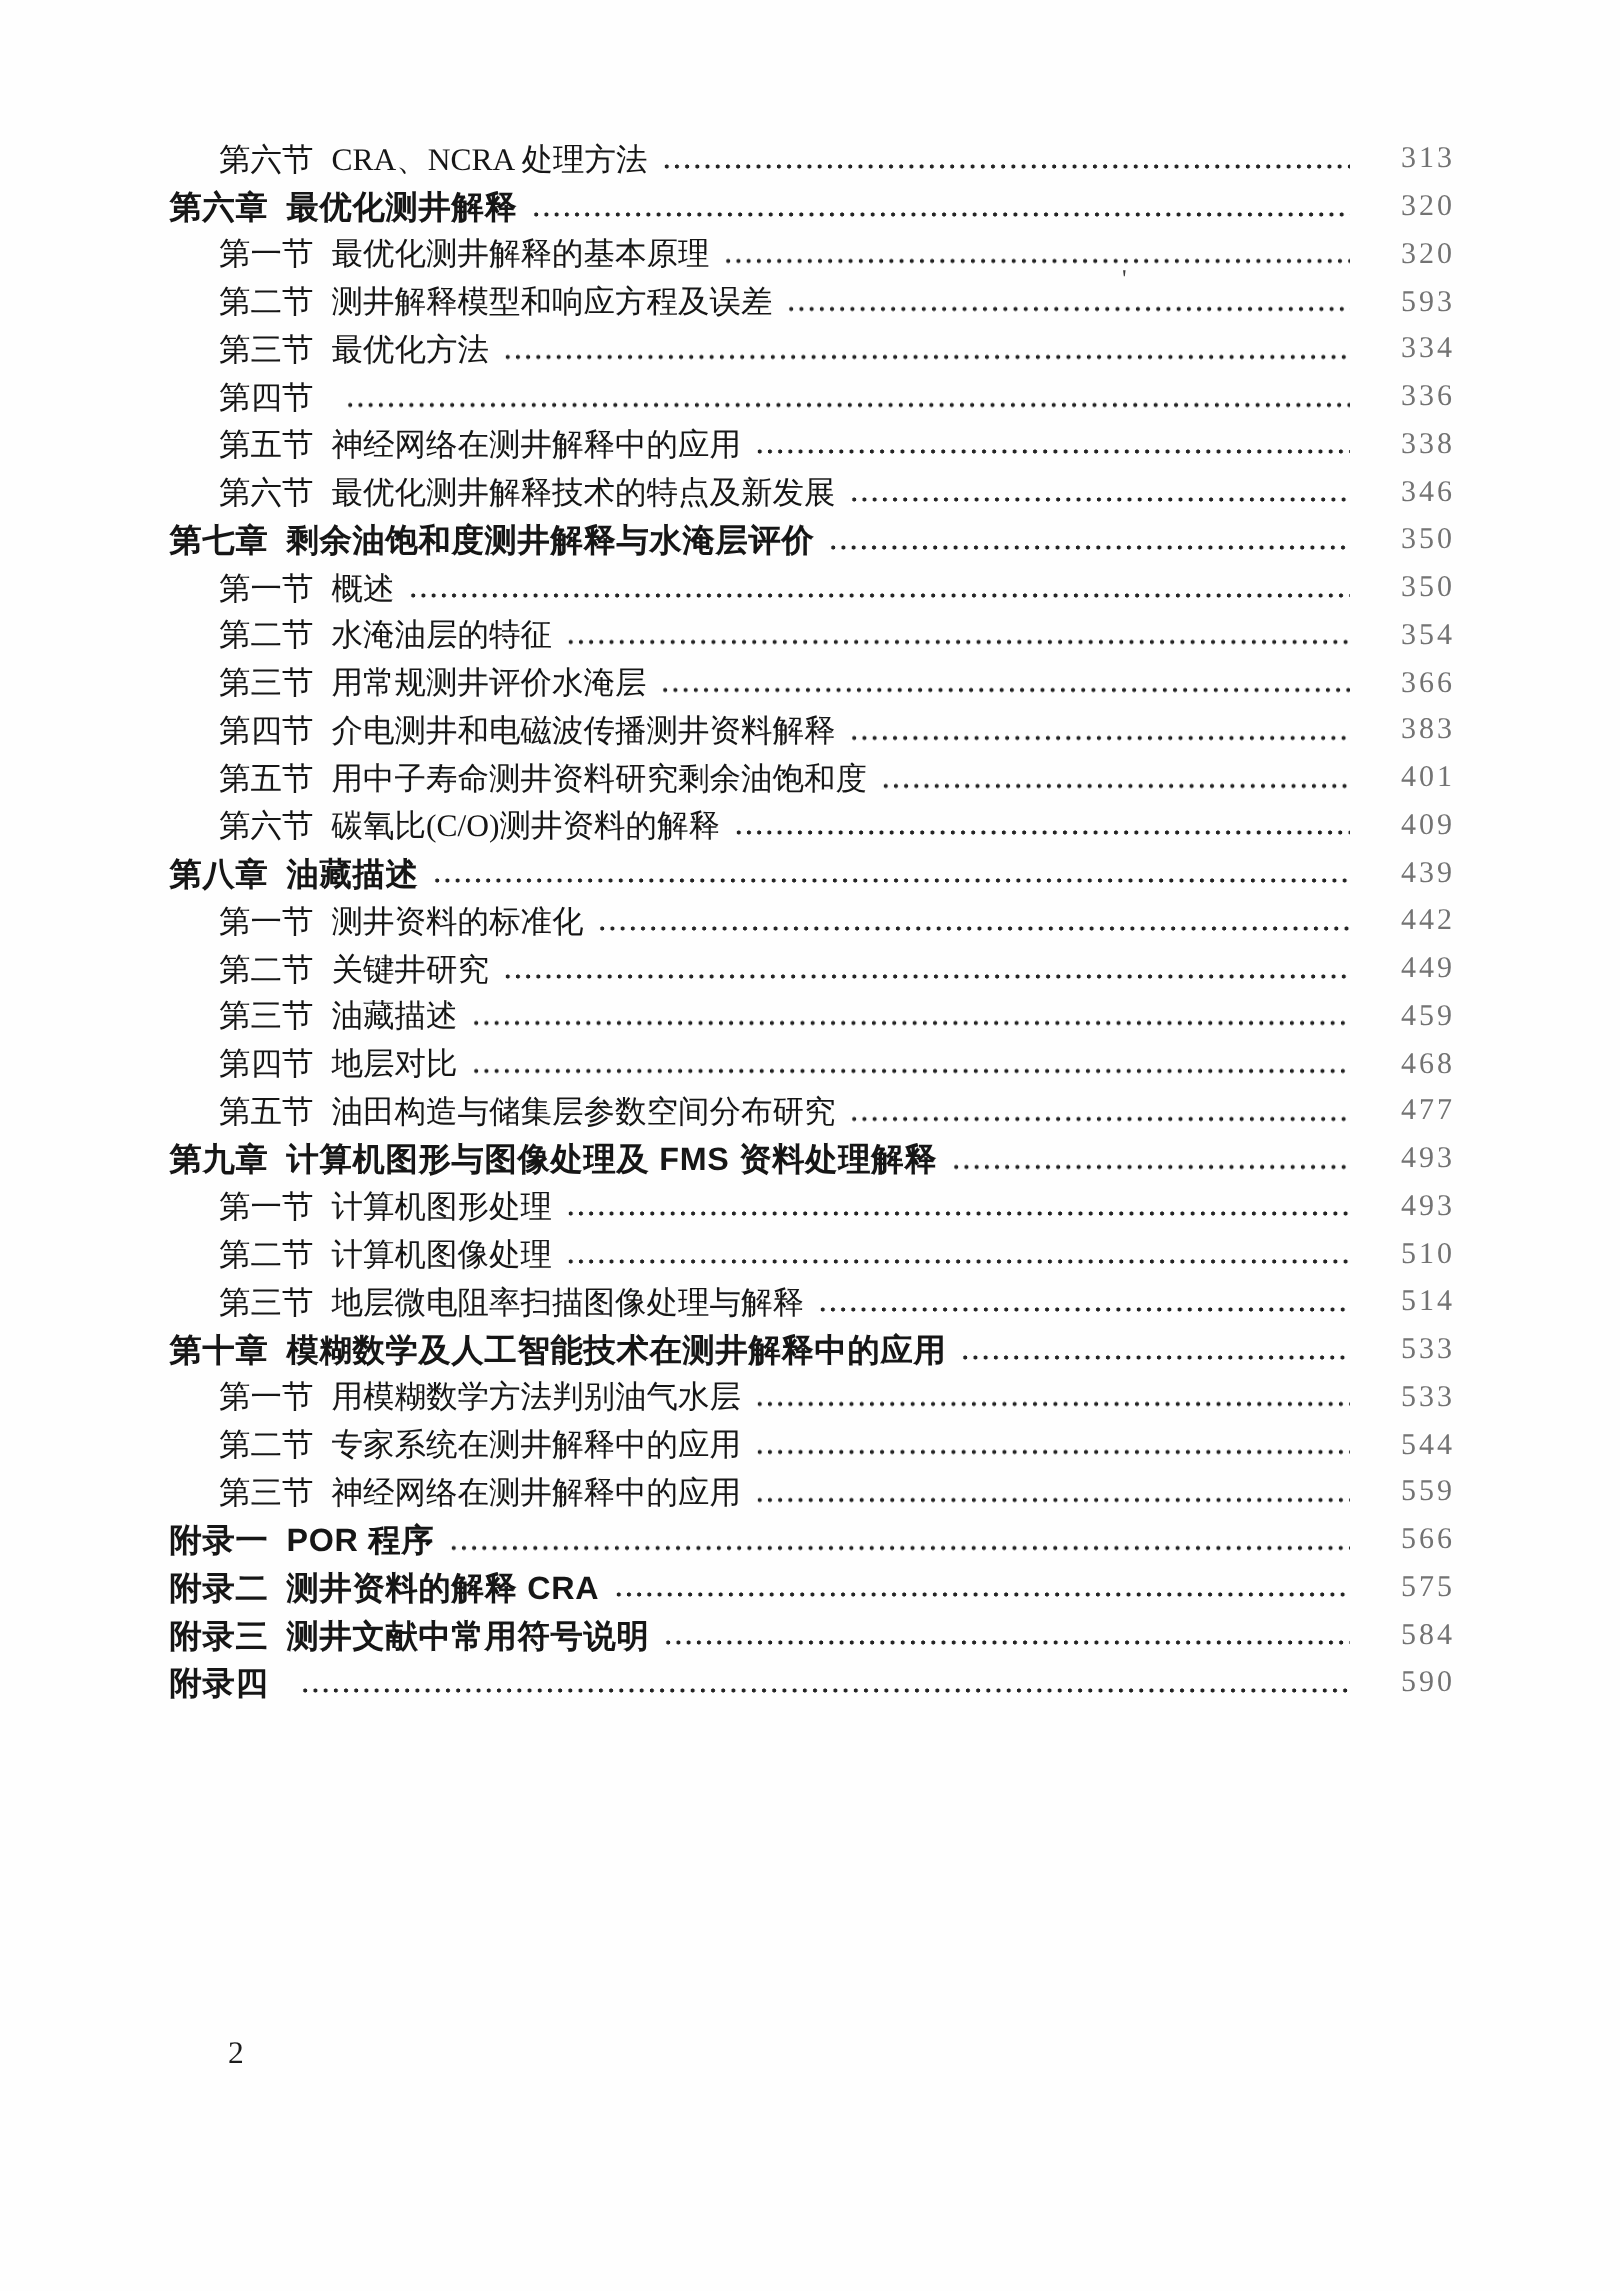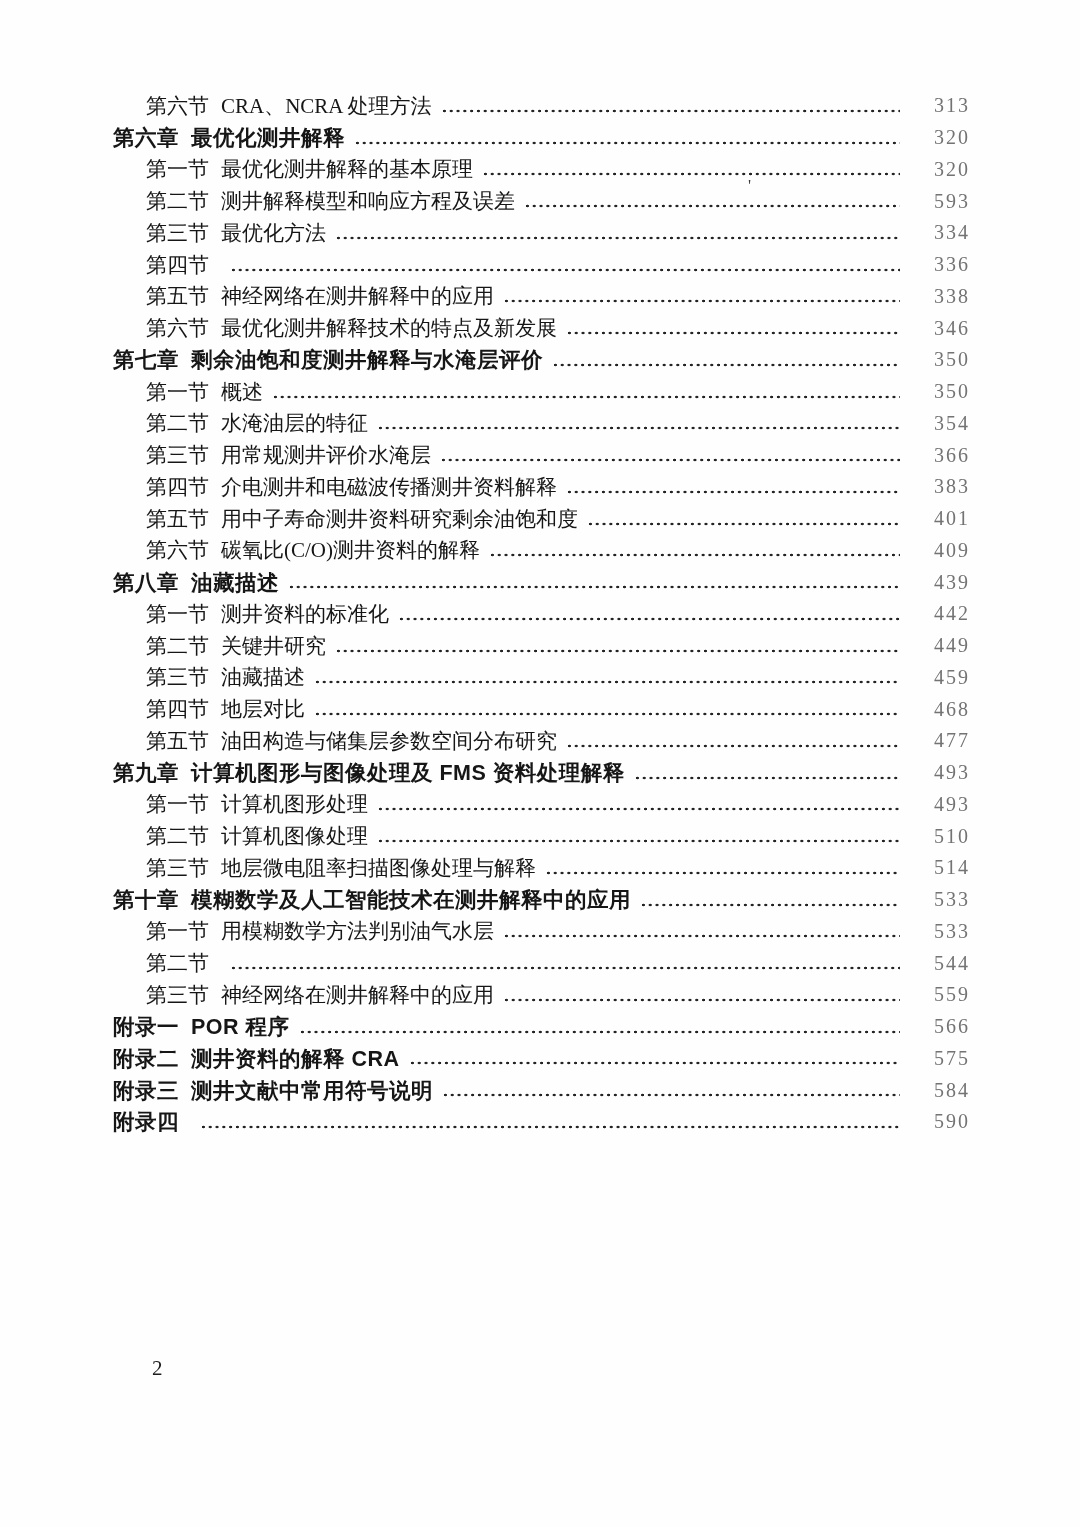--- a/index.html
+++ b/index.html
@@ -245,20 +245,21 @@
     <span class="toc-pagenum">533</span>
   </div>
       <div class="toc-row section">
     <span class="toc-label">第一节</span>
     <span class="toc-title">用模糊数学方法判别油气水层</span>
     <span class="dot-leader"></span>
     <span class="toc-pagenum">533</span>
   </div>
       <div class="toc-row section">
     <span class="toc-label">第二节</span>
+    <span class="toc-title">专家系统在测井解释中的应用</span>
     <span class="dot-leader"></span>
     <span class="toc-pagenum">544</span>
   </div>
       <div class="toc-row section">
     <span class="toc-label">第三节</span>
     <span class="toc-title">神经网络在测井解释中的应用</span>
     <span class="dot-leader"></span>
     <span class="toc-pagenum">559</span>
   </div>
       <div class="toc-row appendix">

